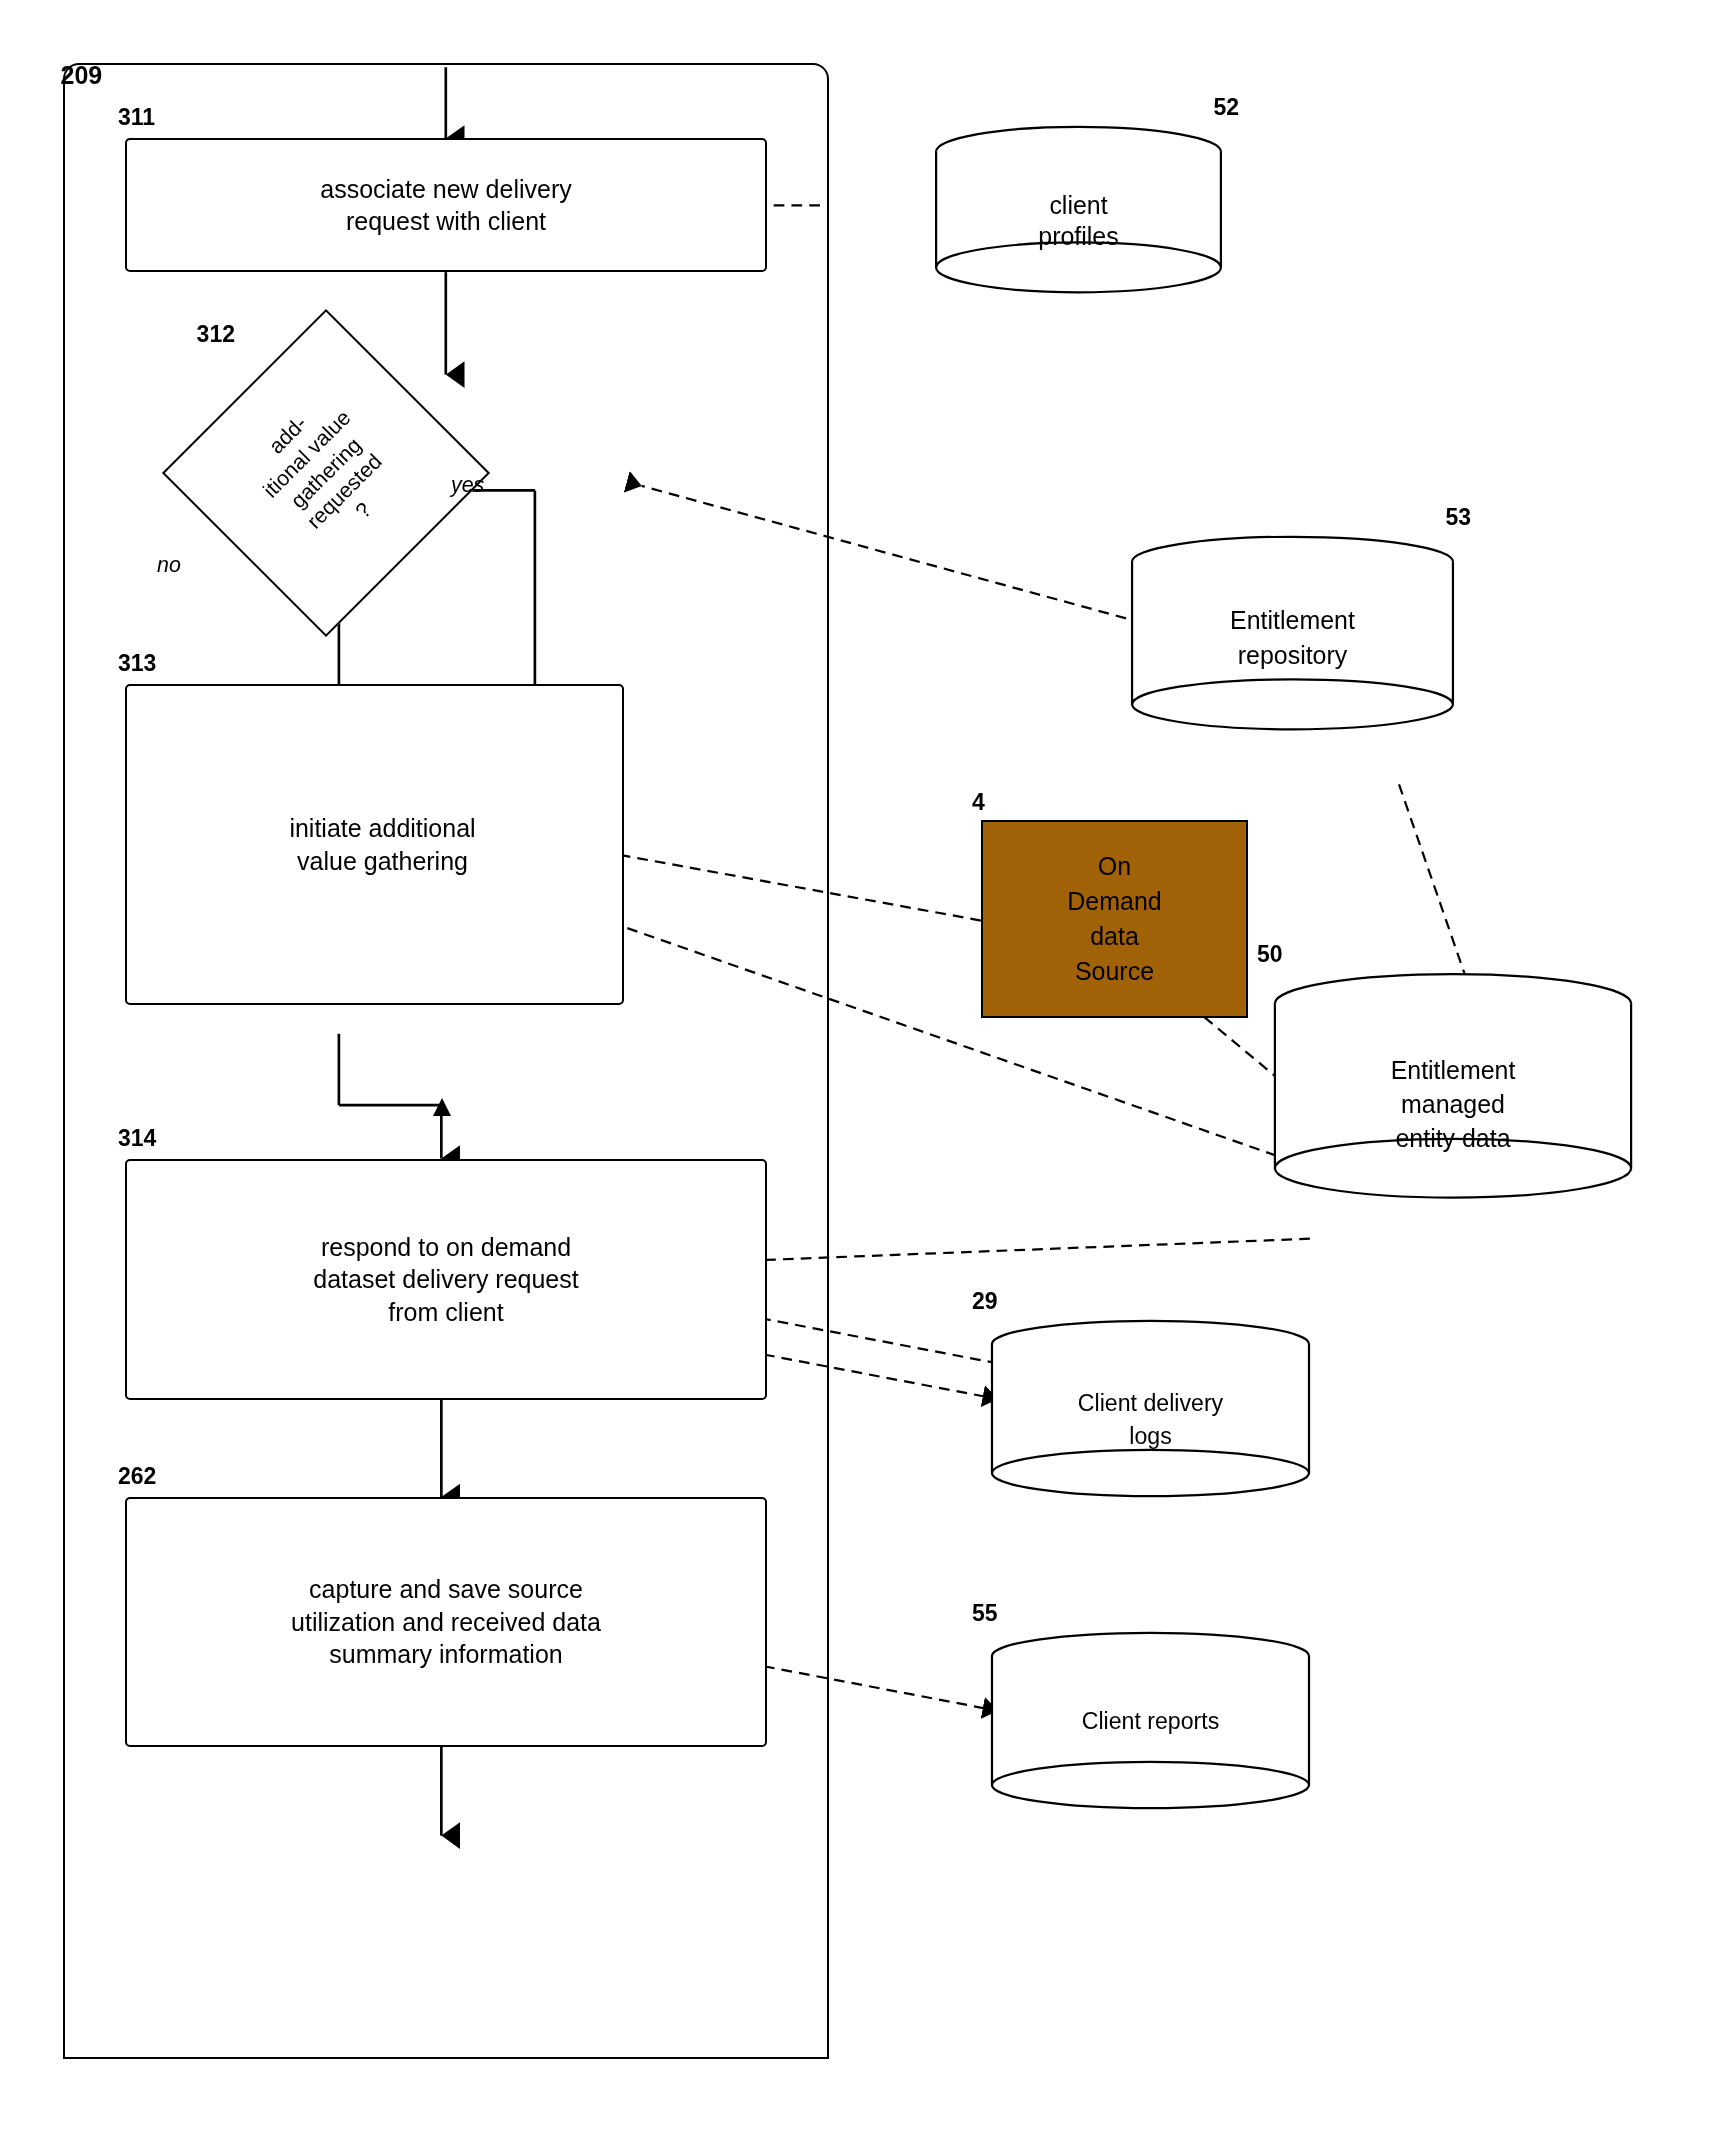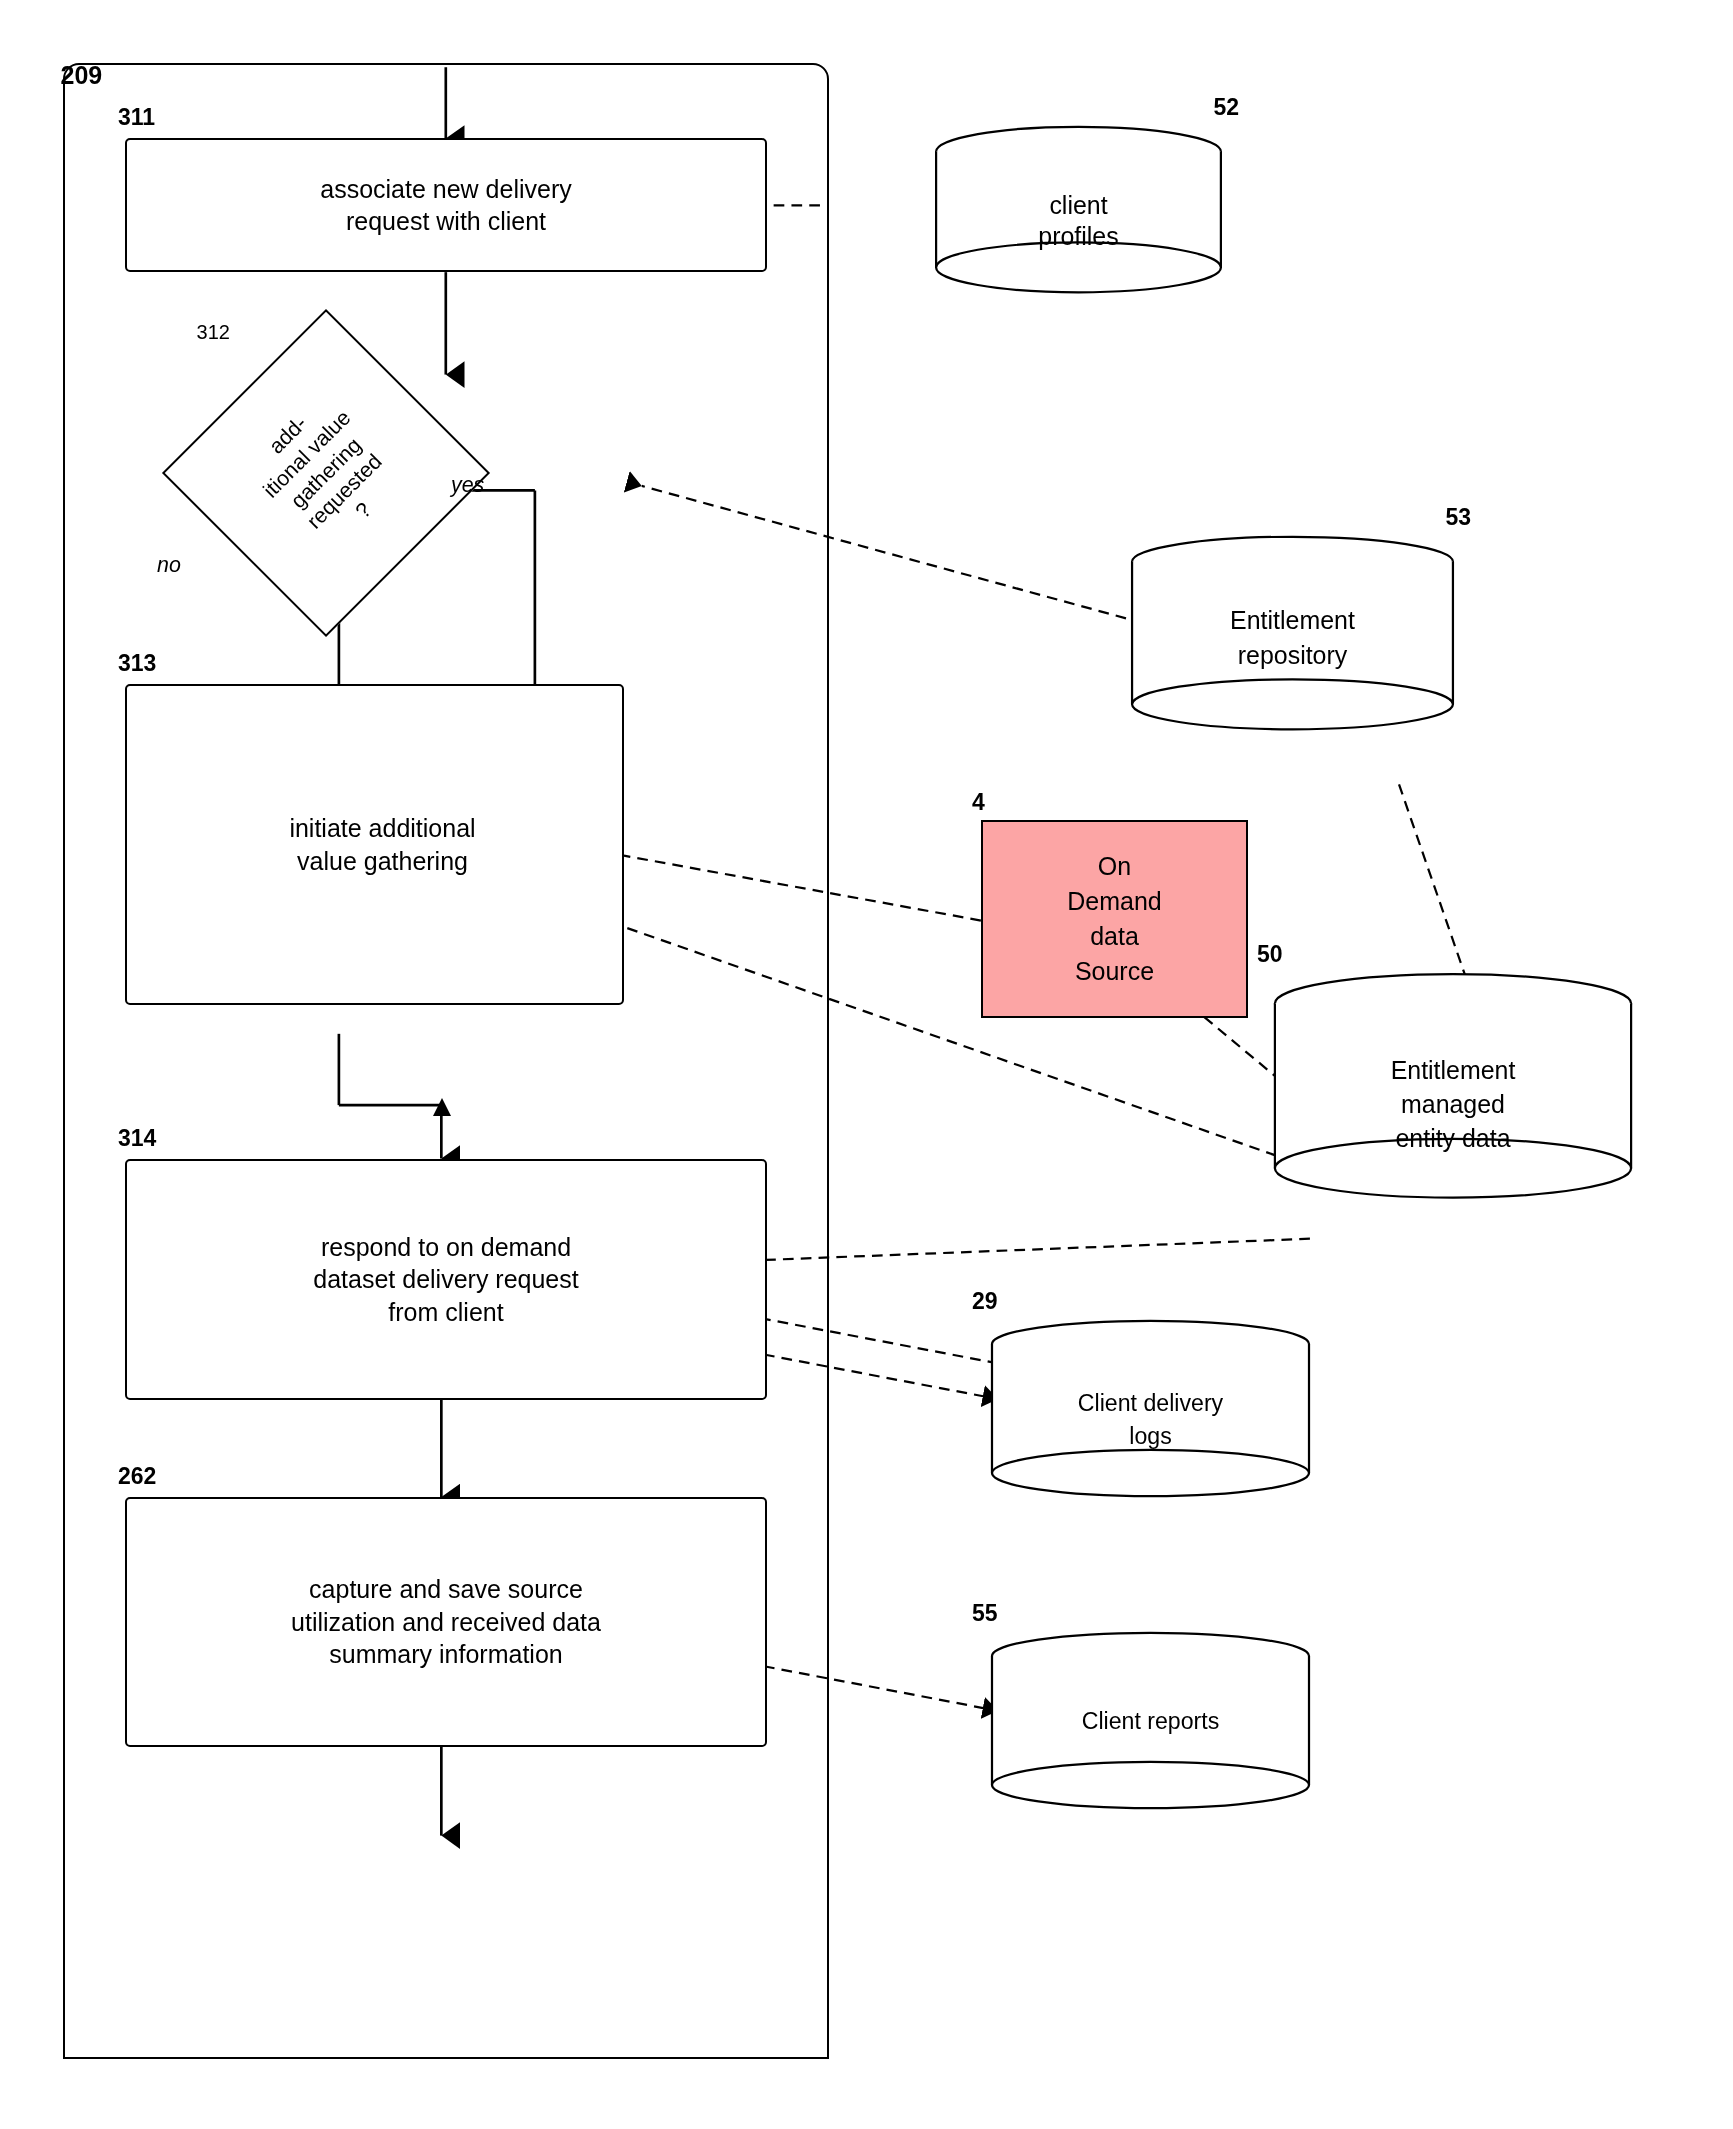--- a/index.html
+++ b/index.html
@@ -173,21 +173,21 @@
 
   </svg>
 
   <div style="position:absolute; top:102px; left:89px; width:642px; height:134px;" class="flow-node rect-node">
     <span class="node-label" style="top:-37px; left:-9px;">311</span>
     <span style="white-space:pre-line; font-size:25px;">associate new delivery
 request with client</span>
   </div>
 
   <div class="diamond-container" style="top:321px; left:174px;">
-    <span class="node-label" style="position:absolute; top:-36px; left:-13.4px; font-size:20px; font-weight:normal;">312</span>
+    <span class="node-label" style="position:absolute; top:-36px; left:-13.4px; font-size:23px; font-weight:bold;">312</span>
     <div class="diamond-inner"></div>
     <div class="diamond-text" style="top:116px; left:116px;">add-<br>itional value<br>gathering<br>requested<br>?</div>
 
     <span style="position:absolute; top:196px; left:-53px; font-size:21.4px; font-style:italic;">no</span>
 
     <span style="position:absolute; top:116px; left:241px; font-size:21.4px; font-style:italic;">yes</span>
   </div>
 
   <div style="position:absolute; top:648px; left:89px; width:499px; height:321px;padding-left:16px;" class="flow-node rect-node">
     <span class="node-label" style="position:absolute; top:-37px; left:-9px;">313</span>
@@ -231,21 +231,21 @@
       <line x1="10" y1="30" x2="10" y2="190" stroke="black" stroke-width="2.5"></line>
       <line x1="370" y1="30" x2="370" y2="190" stroke="black" stroke-width="2.5"></line>
       <ellipse cx="190" cy="190" rx="180" ry="28" fill="white" stroke="black" stroke-width="2.5"></ellipse>
       <text x="190" y="105" text-anchor="middle" font-size="28" font-family="Arial">Entitlement</text>
       <text x="190" y="145" text-anchor="middle" font-size="28" font-family="Arial">repository</text>
     </svg>
   </div>
 
   <div style="position:absolute; top:784px; left:945px; width:267px;">
     <span class="ref-label" style="position:absolute; top:-31px; left:-9px;">4</span>
-    <div style="border: 2.2px solid #000; padding: 27px 18px; text-align: center; font-size: 25px; line-height: 1.4; background: #fca5a5;">
+    <div style="border: 2.2px solid #000; padding: 27px 18px; text-align: center; font-size: 25px; line-height: 1.4; background: #a16207;">
       On<br>Demand<br>data<br>Source
     </div>
   </div>
 
   <div style="position:absolute; top:936px; left:1230px; width:374px;">
     <span class="ref-label" style="position:absolute; top:-31px; left:-9px;">50</span>
     <svg width="374" height="250" viewBox="0 0 420 280">
       <ellipse cx="210" cy="35" rx="200" ry="33" fill="white" stroke="black" stroke-width="2.5"></ellipse>
       <rect x="10" y="35" width="400" height="185" fill="white" stroke="none"></rect>
       <line x1="10" y1="35" x2="10" y2="220" stroke="black" stroke-width="2.5"></line>

